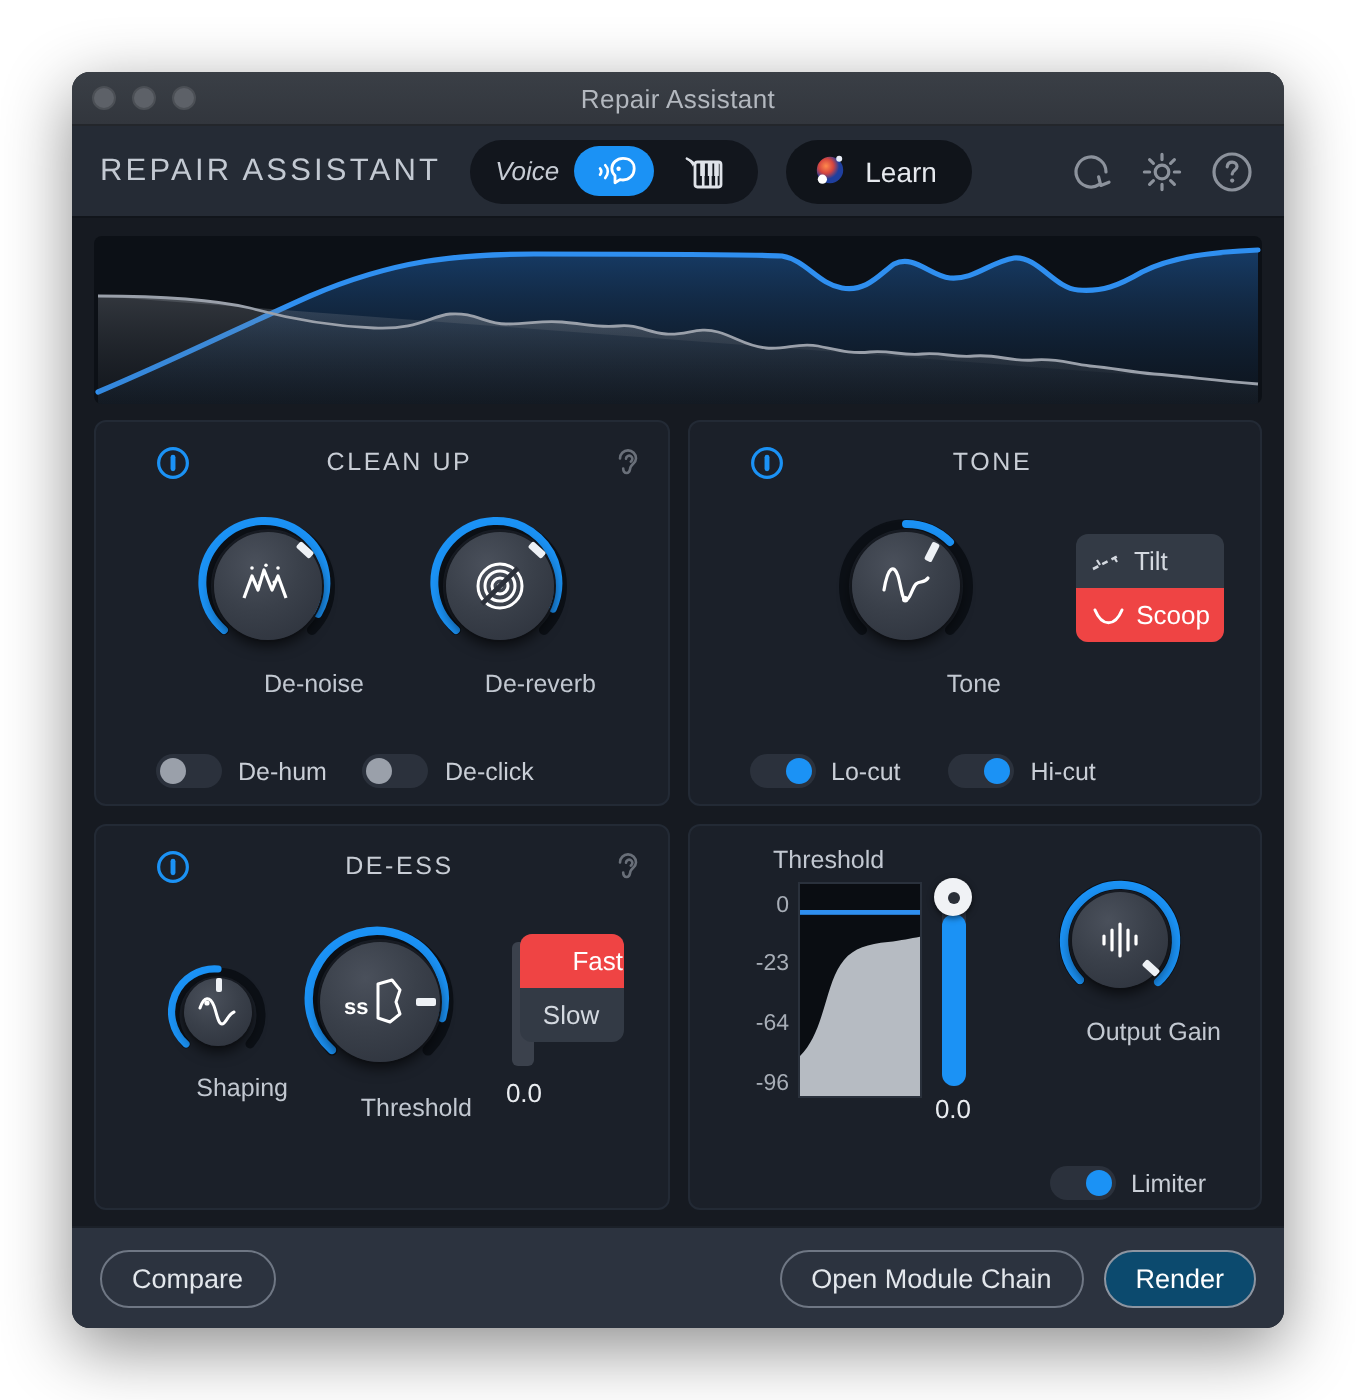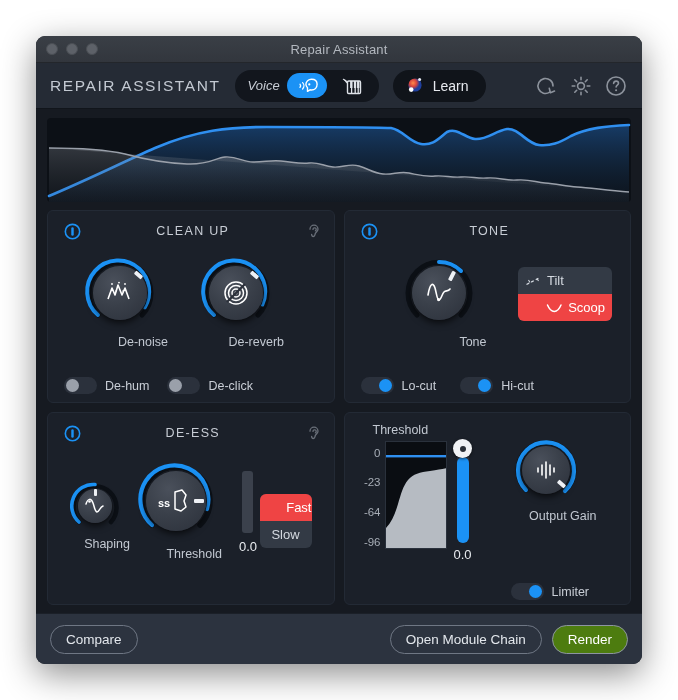--- a/index.html
+++ b/index.html
@@ -84,21 +84,21 @@
     grid-template-columns: 1fr 1fr;
     grid-template-rows: 1fr 1fr;
     gap: 9px;
     padding: 0 11px 8px 11px;
   }
   .module {
     background: #1b2029;
     border: 1px solid #232a35;
     border-radius: 6px;
     position: relative;
-    padding: 10px 12px 8px 16px;
+    padding: 10px 12px 8px 30px;
   }
   .mod-head {
     display: flex; align-items: center; height: 20px;
     position: relative; margin-bottom: 2px;
   }
   .mod-title {
     position: absolute; left: 0; right: 0; text-align: center;
     font-size: 12.5px; color: #c8cdd5; letter-spacing: 1.3px;
   }
   .power { width: 17px; height: 17px; cursor: pointer; z-index: 2; }
@@ -126,21 +126,21 @@
   .tg .dot {
     position: absolute; top: 2px; width: 13px; height: 13px;
     border-radius: 50%; background: #9aa0aa;
   }
   .tg.off .dot { left: 2px; }
   .tg.on .dot { left: 18px; background: #1b92f5; }
   .tg-lbl { font-size: 12.5px; color: #c9ced6; white-space: nowrap; }
   
   .vseg {
     background: #333a45; border-radius: 6px; overflow: hidden;
-    display: flex; flex-direction: column; width: 94px;
+    display: flex; flex-direction: column; width: 74px;
   }
   .vseg .opt {
     height: 27px; display: flex; align-items: center; gap: 5px;
     padding: 0 7px; font-size: 13px; color: #d4d9e0; cursor: pointer;
   }
   .vseg .opt.sel { background: #ef4444; color: #ffffff; justify-content: flex-end; }
   .vseg2 { width: 52px; }
   .vseg2 .opt { justify-content: center; padding: 0; }
   
   .meter-bar {
@@ -170,21 +170,21 @@
   .btn-group { display: flex; align-items: stretch;
     border: 1px solid #6f7784; border-radius: 15px; height: 29px; overflow: hidden; }
   .btn-group > div { display: flex; align-items: center; justify-content: center;
     padding: 0 13px; font-size: 13.5px; color: #e3e7ec; cursor: pointer; }
   .btn-group > div + div { border-left: 1px solid #6f7784; }
   .btn-pill {
     border: 1px solid #6f7784; border-radius: 15px; height: 29px;
     display: flex; align-items: center; justify-content: center;
     padding: 0 15px; font-size: 13.5px; color: #e3e7ec; cursor: pointer;
   }
-  .btn-pill.filled { background: #4d7c0f; border-color: #8d95a1; color: #ffffff; }
+  .btn-pill.filled { background: #0c4a6e; border-color: #8d95a1; color: #ffffff; }
   .spacer { margin-left: auto; }
 </style>
 </head>
 <body>
 
 <div class="window">
 
   <div class="titlebar">
     <div class="lights">
       <div class="light"></div>
@@ -472,21 +472,21 @@
           <svg style="position:absolute;left:22px;top:26px;" width="36" height="28" viewBox="0 0 36 28">
             <text x="0" y="20" font-family="Liberation Sans, sans-serif" font-size="11" font-weight="bold" fill="#ffffff">ss</text>
             <path d="M17 5 L24 3 L28 8 L26 14 L28 20 L23 24 L17 22 Z" fill="none" stroke="#ffffff" stroke-width="1.5" stroke-linejoin="round"></path>
           </svg>
         </div>
         <div class="knob-label" style="position:absolute;left:66px;top:102px;width:92px;">Threshold</div>
 
         <div class="meter-bar" style="position:absolute;left:178px;top:26px;height:62px;"></div>
         <div class="val-txt" style="position:absolute;left:162px;top:94px;width:44px;">0.0</div>
 
-        <div class="vseg vseg2" style="position:absolute;right:10px;top:22px;margin-top:27px;">
+        <div class="vseg vseg2" style="position:absolute;right:10px;top:22px;">
           <div class="opt sel">
             <span>Fast</span>
           </div>
           <div class="opt">
             <span>Slow</span>
           </div>
         </div>
       </div>
     </div>
 

